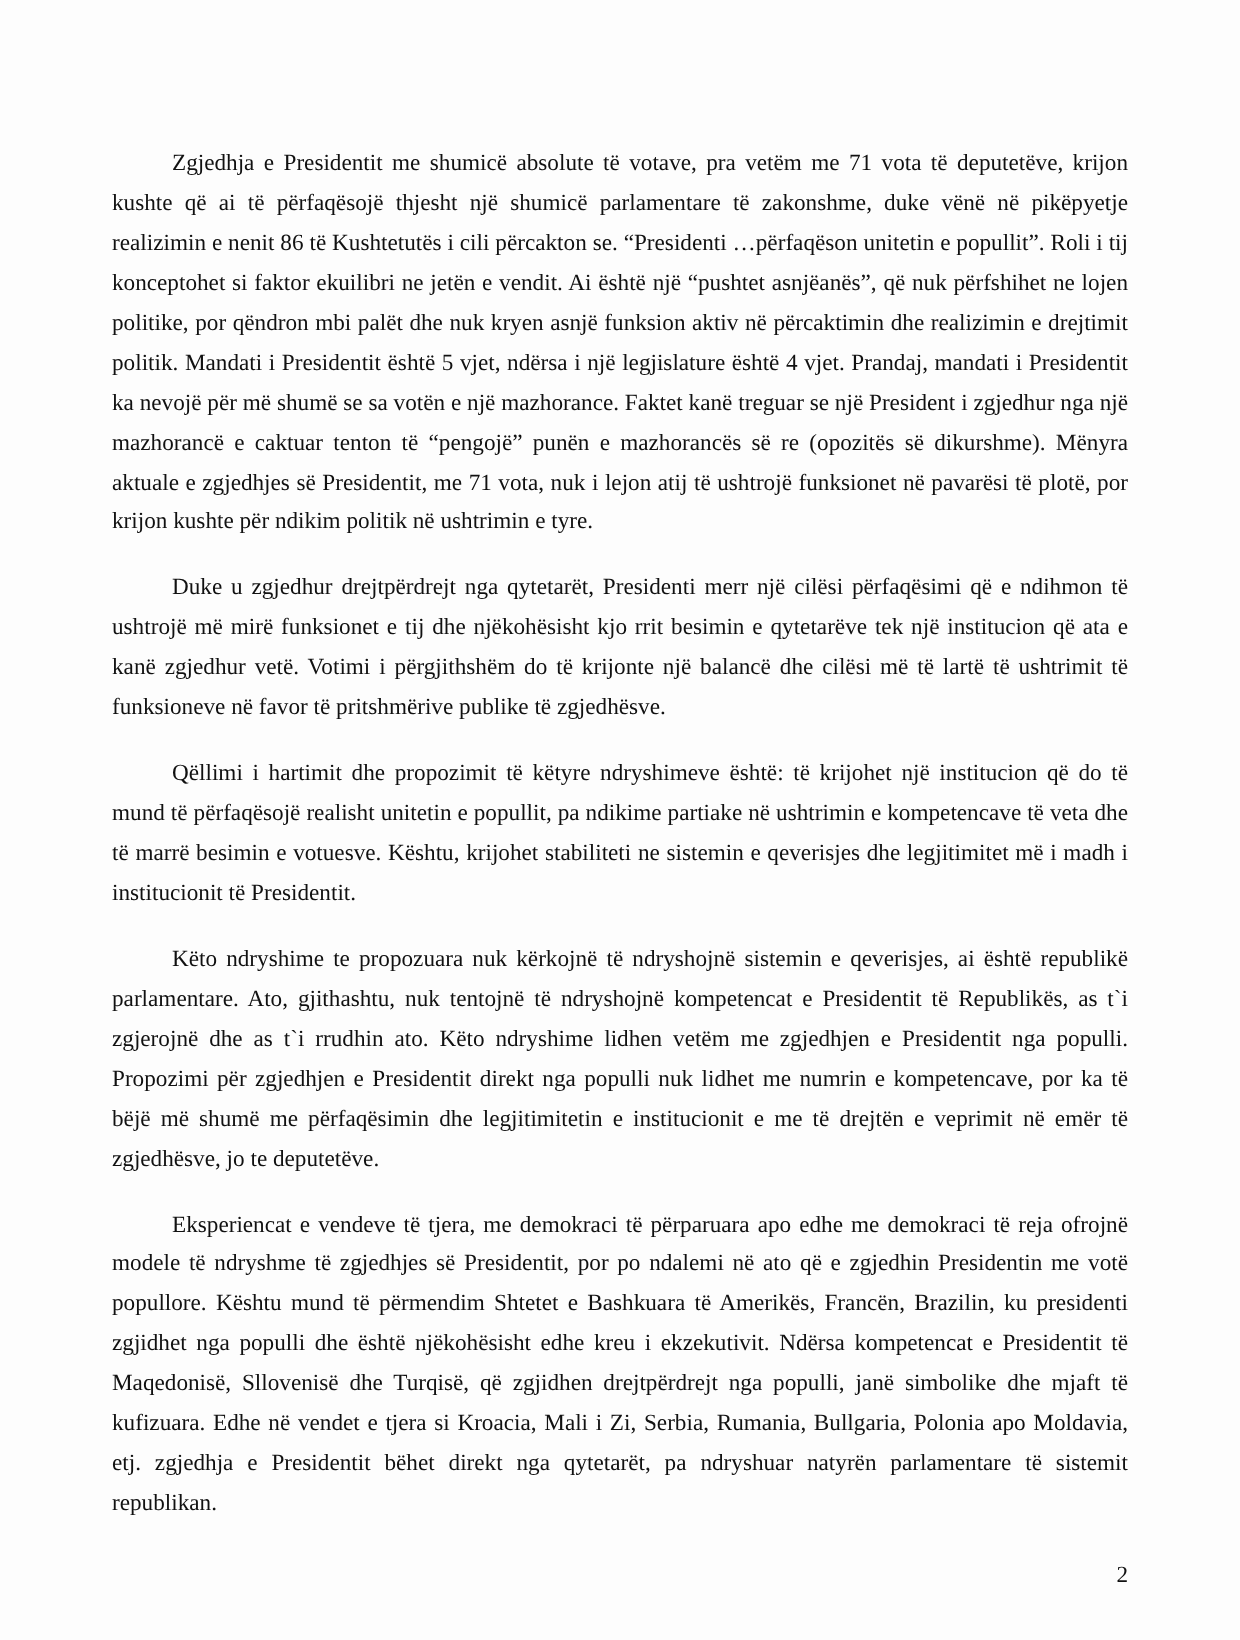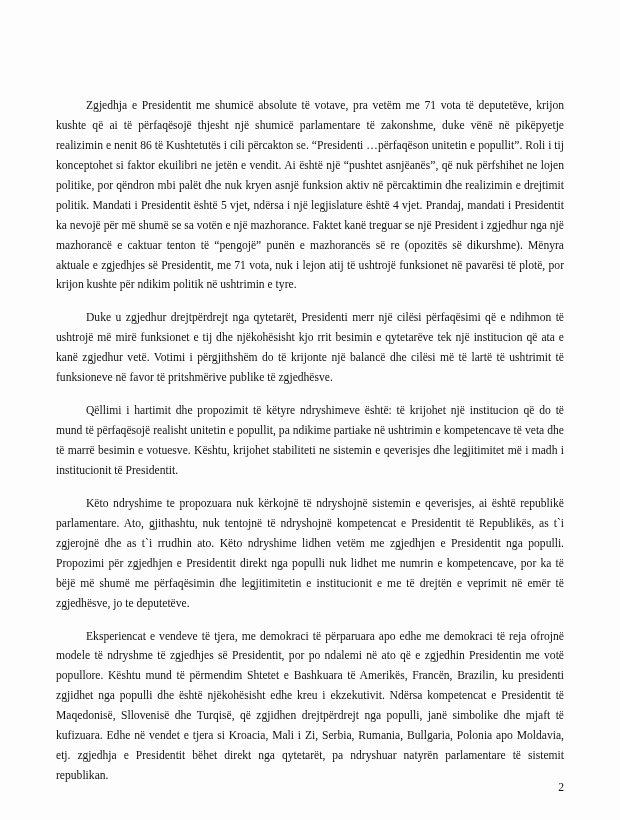--- a/index.html
+++ b/index.html
@@ -12,21 +12,21 @@
     background: #ffffff;
     font-family: "Liberation Serif", serif;
     color: #000000;
     overflow: hidden;
   }
   .page {
     position: relative;
     width: 620px;
     height: 820px;
     box-sizing: border-box;
-    padding: 96px 56px 40px 56px;
+    padding: 72px 56px 40px 56px;
     background: #fdfdfd;
   }
   .doc-body {
     font-size: 11.6px;
     line-height: 1.72;
     text-align: justify;
     color: #111111;
   }
   .para {
     margin: 0 0 13px 0;

